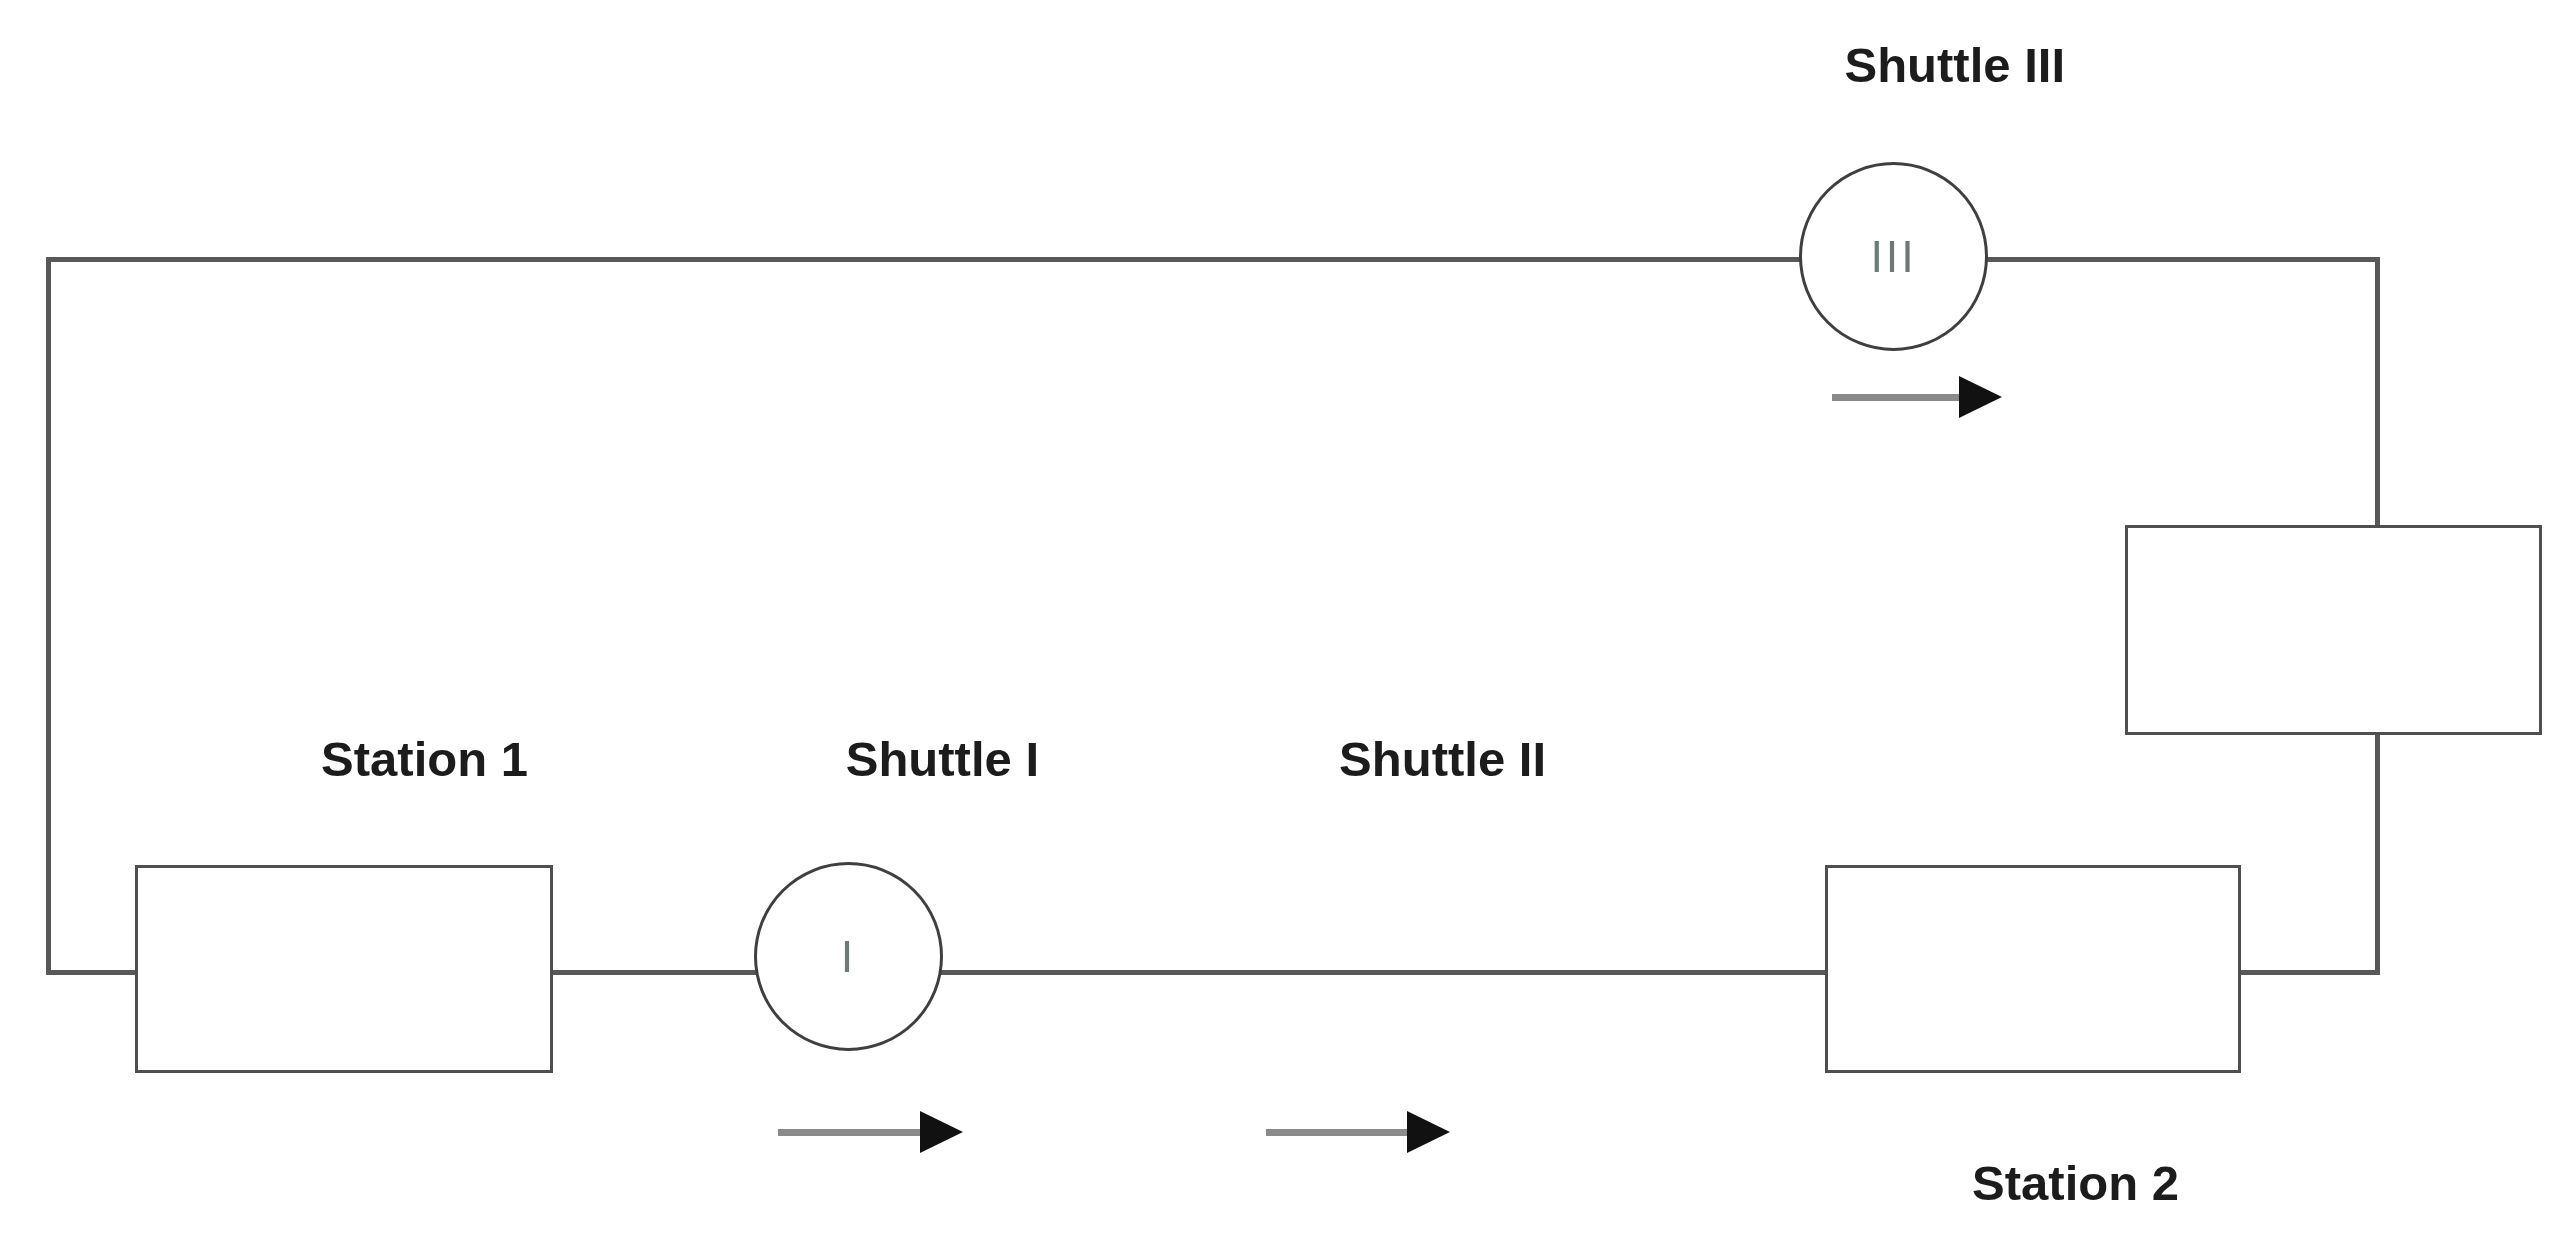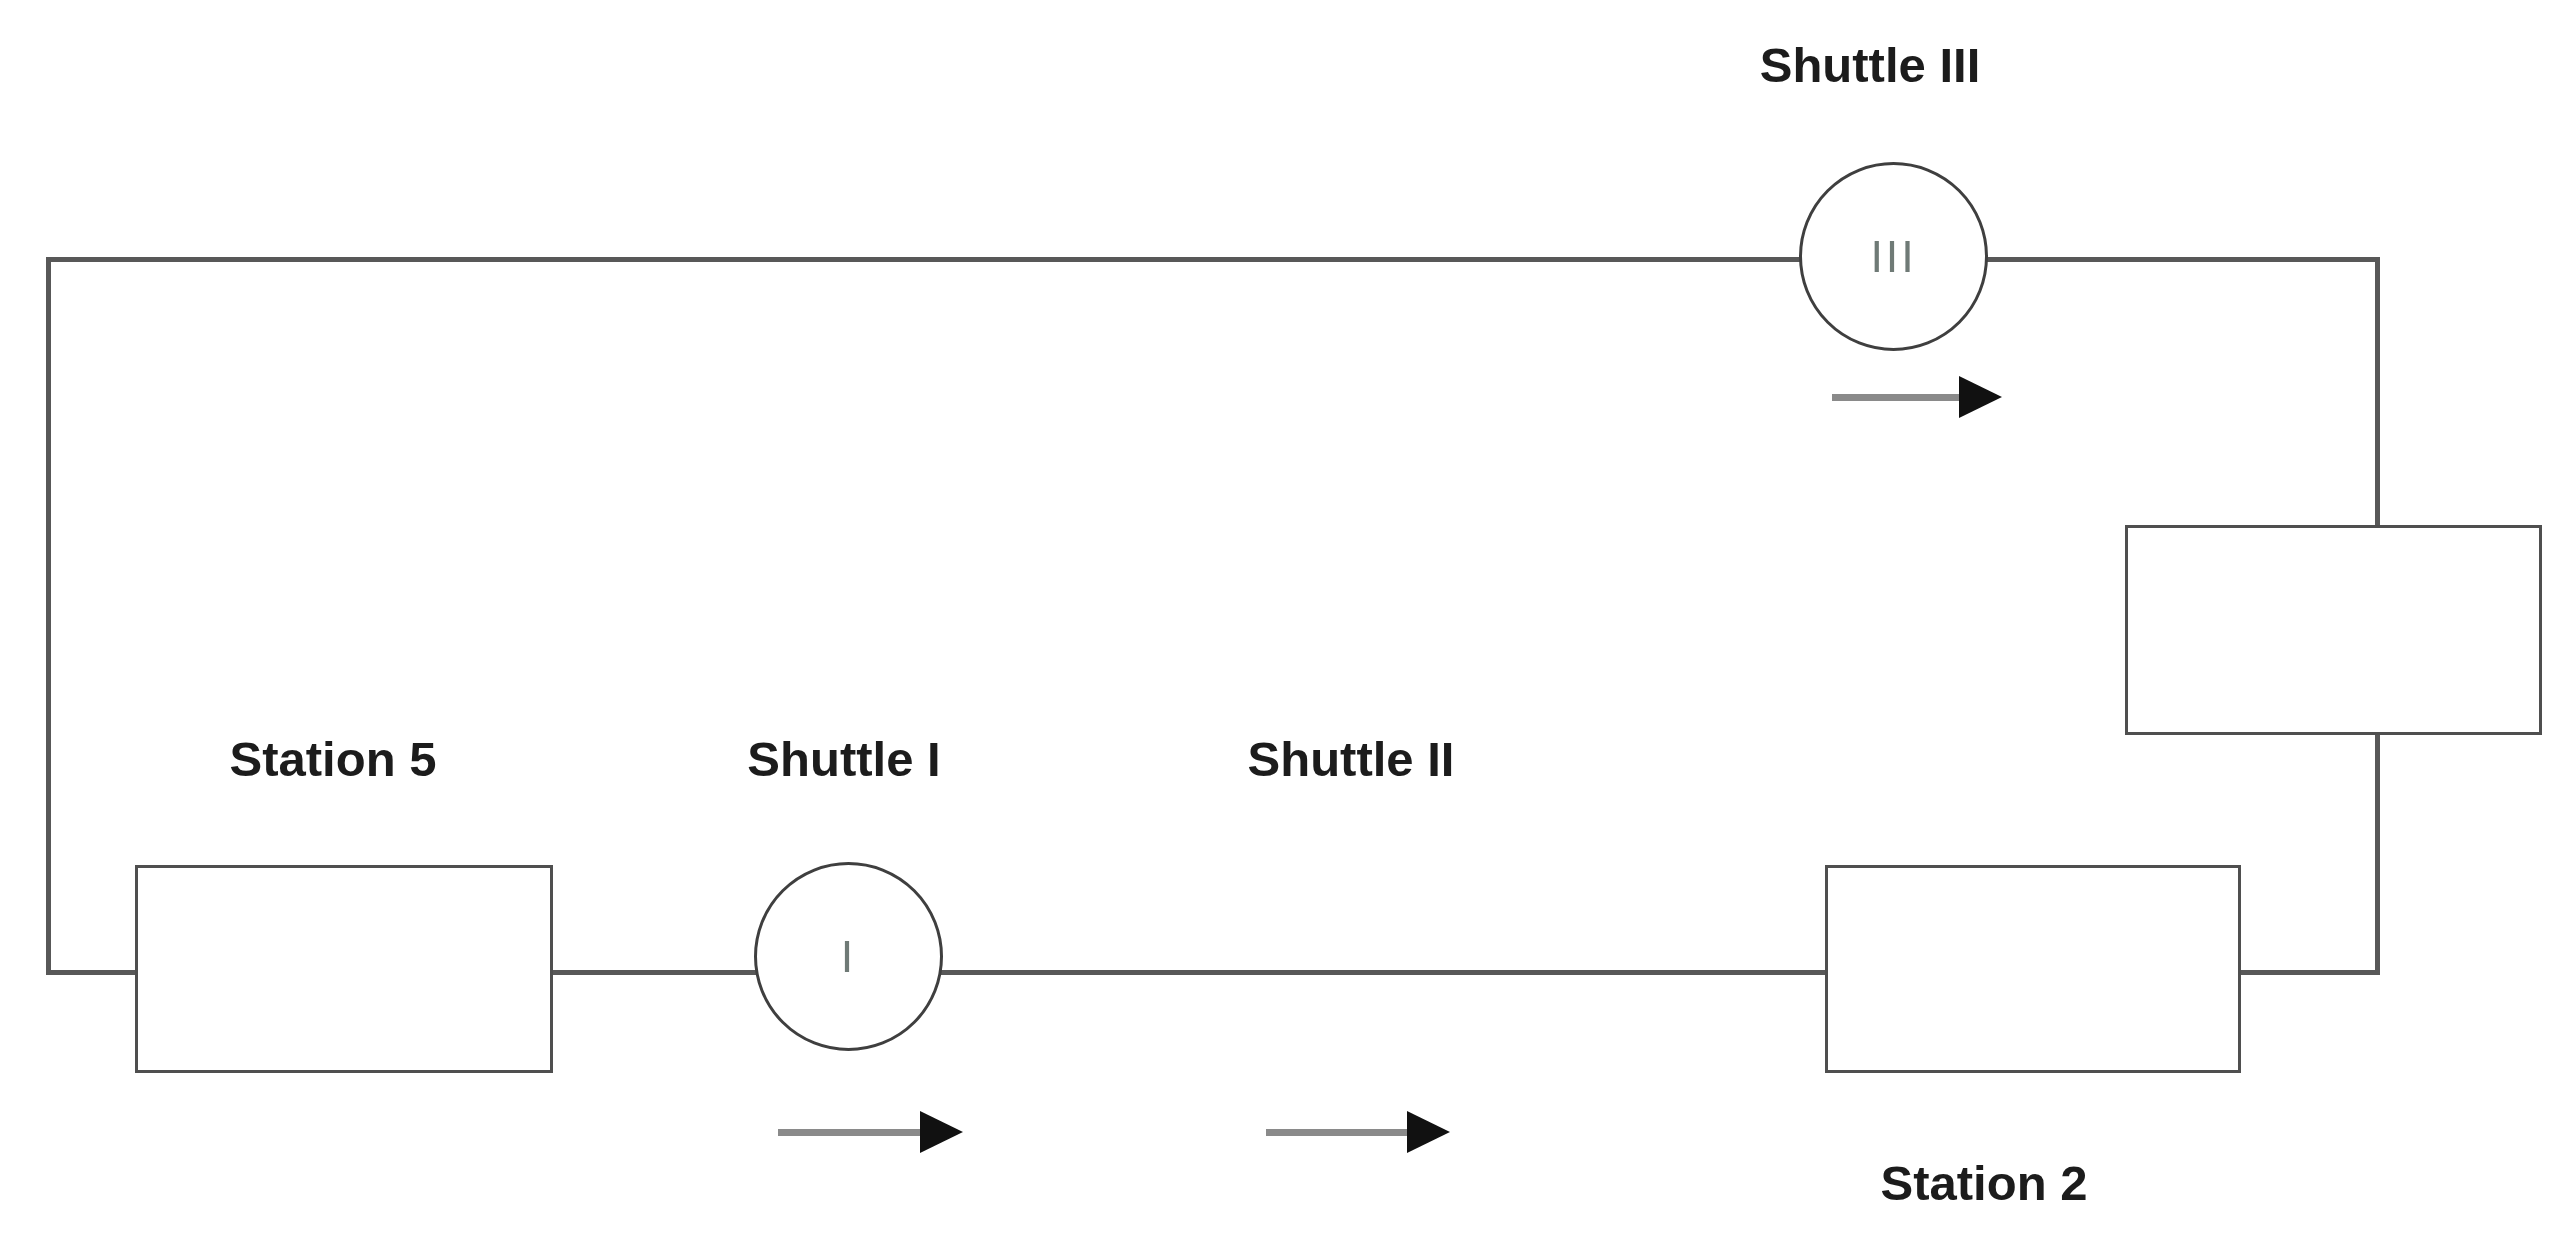--- a/index.html
+++ b/index.html
@@ -38,21 +38,21 @@
   .shuttle-symbol{
     font-size:45px;
     font-weight:400;
     letter-spacing:2.9px;
     color:var(--shuttle-symbol);
     line-height:1;
   }
   .label{
     position:absolute;
     width:390px;
-    text-align:center;
+    text-align:right;
     font-size:49px;
     font-weight:700;
     color:var(--label-text);
     line-height:1.1;
     white-space:nowrap;
   }
   .arrow-shaft{
     position:absolute;
     height:6.8px;
     background:var(--arrow-shaft);
@@ -80,21 +80,21 @@
   <div class="station" style="left:135px;  top:865px; width:418px; height:208px;"></div>
 
   <div class="shuttle" style="left:1799px; top:162px;">
     <span class="shuttle-symbol">III</span>
   </div>
   <div class="shuttle" style="left:754px; top:862px;">
     <span class="shuttle-symbol">I</span>
   </div>
 
   <div class="label" style="left:1675px; top:39px;">Shuttle III</div>
-  <div class="label" style="left:138px;  top:733px;">Station 5</div>
+  <div class="label" style="left:138px;  top:733px;">Station 1</div>
   <div class="label" style="left:1156px; top:733px;">Shuttle II</div>
   <div class="label" style="left:649px;  top:733px;">Shuttle I</div>
   <div class="label" style="left:1789px; top:1157px;">Station 2</div>
 
   <div>
     <div class="arrow-shaft" style="left:1832px; top:394px; width:132px;"></div>
     <div class="arrow-head" style="left:1959px; top:376px;"></div>
   </div>
   <div>
     <div class="arrow-shaft" style="left:778px; top:1129px; width:146px;"></div>

